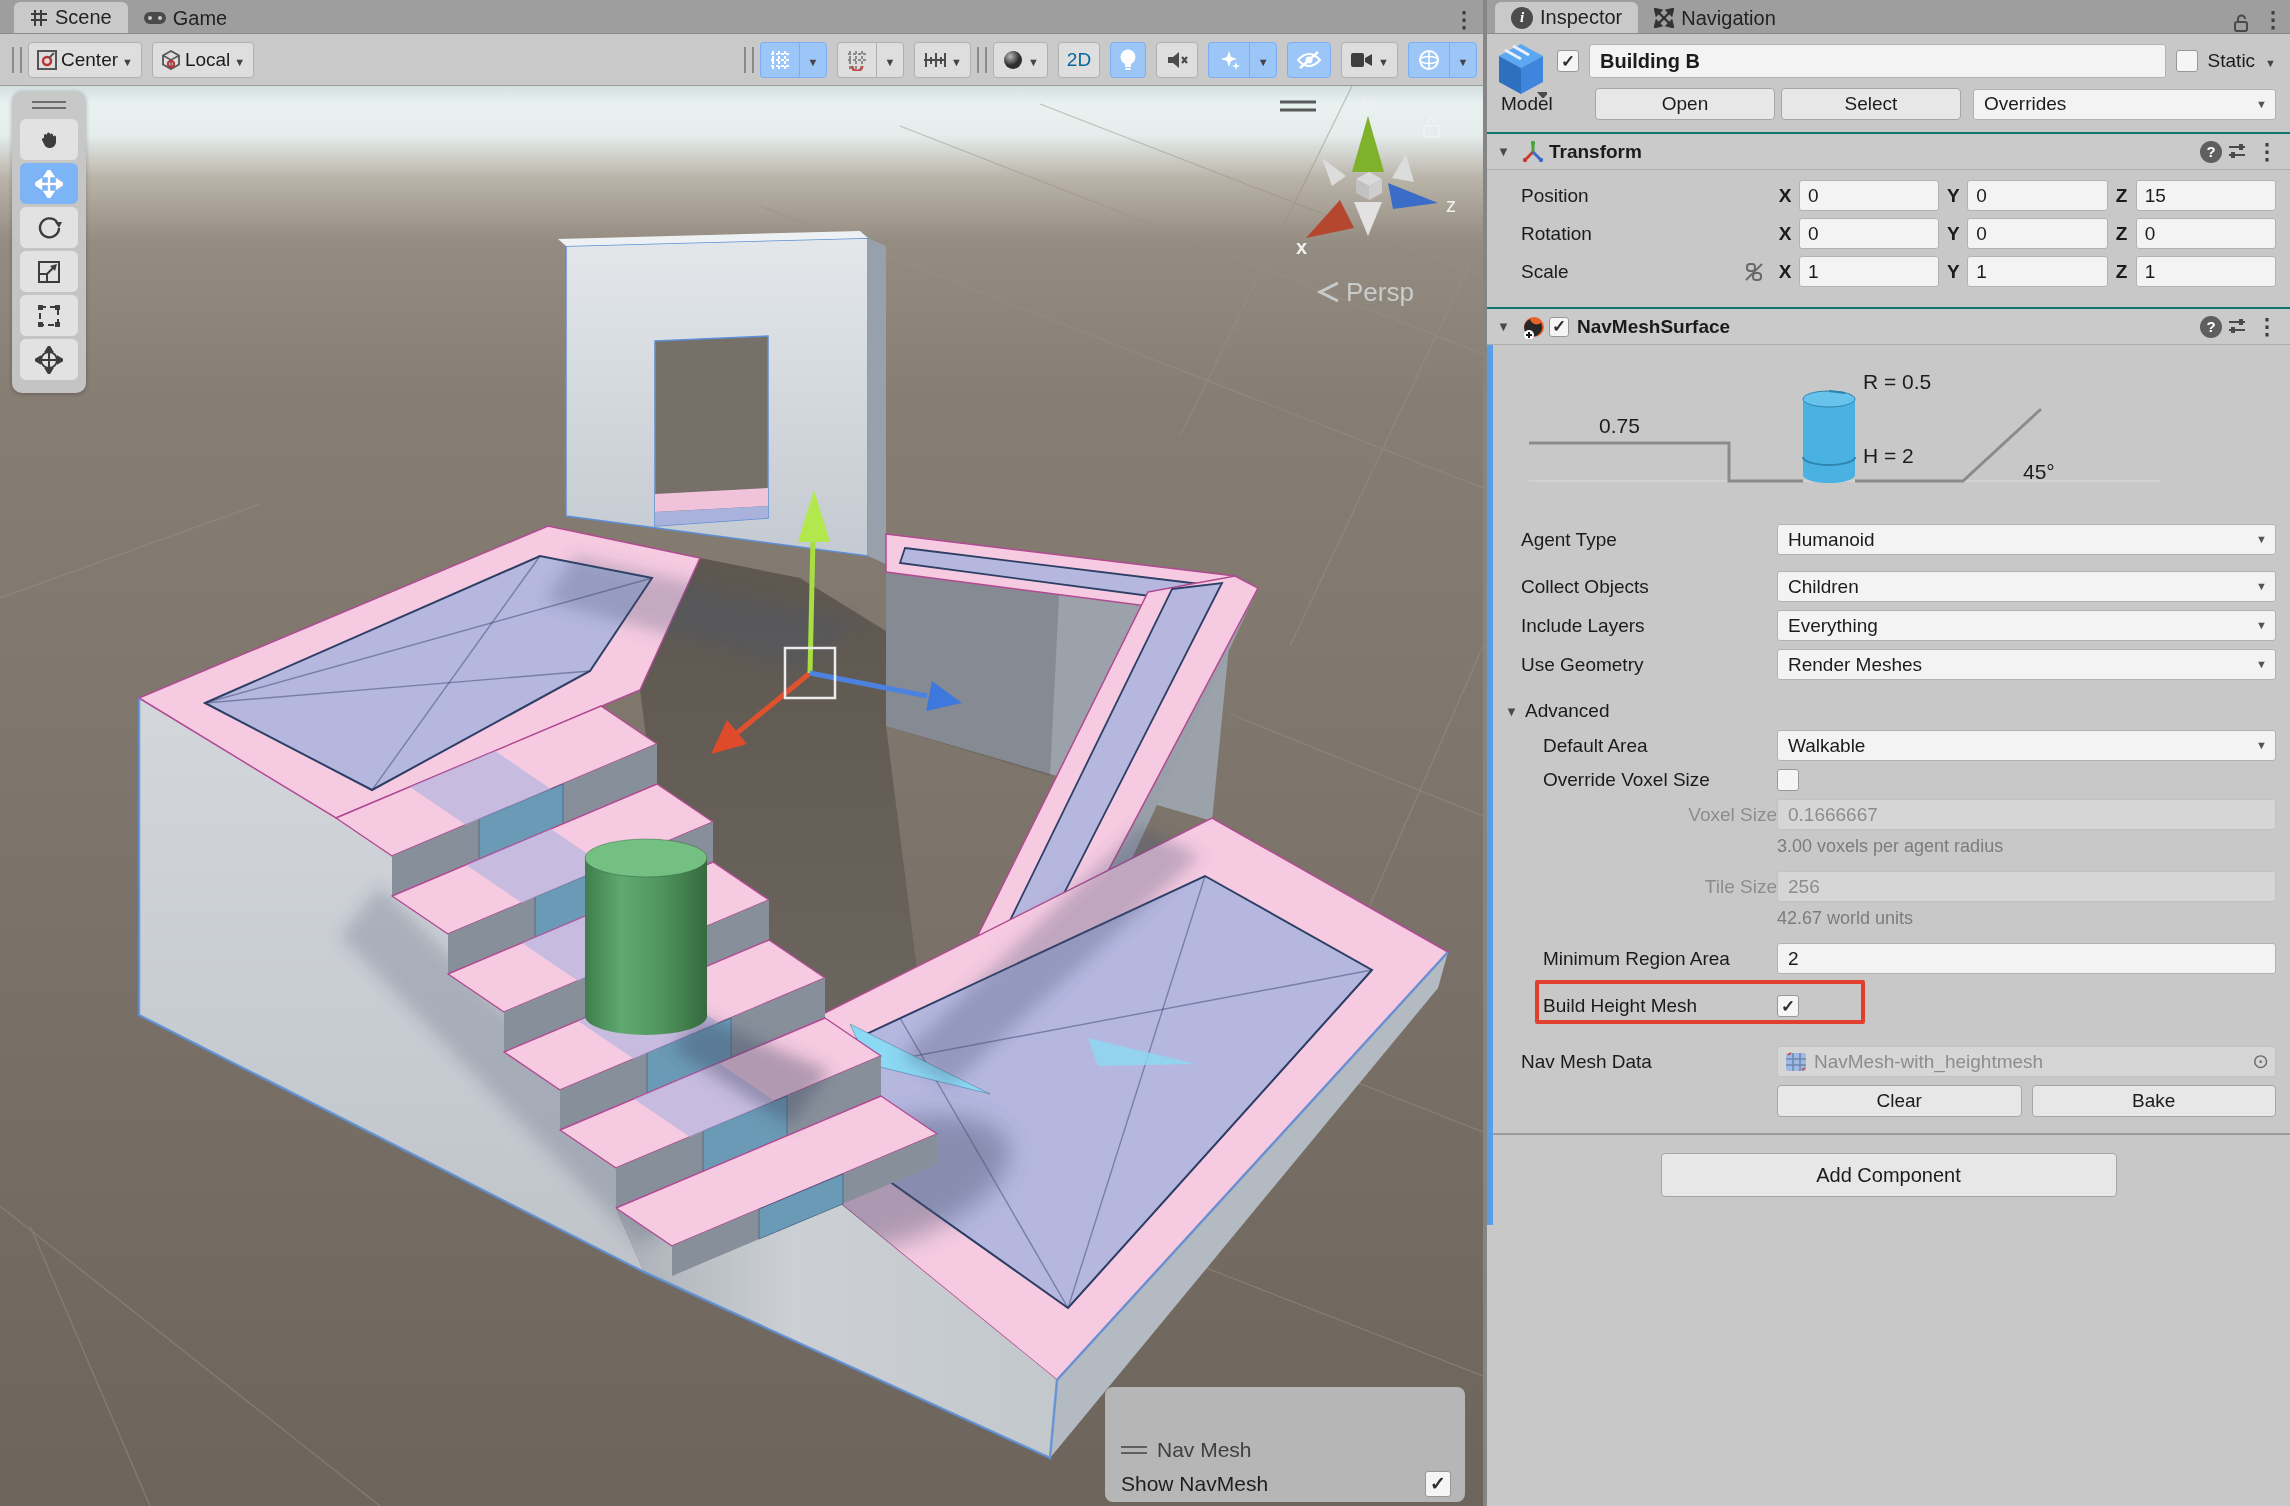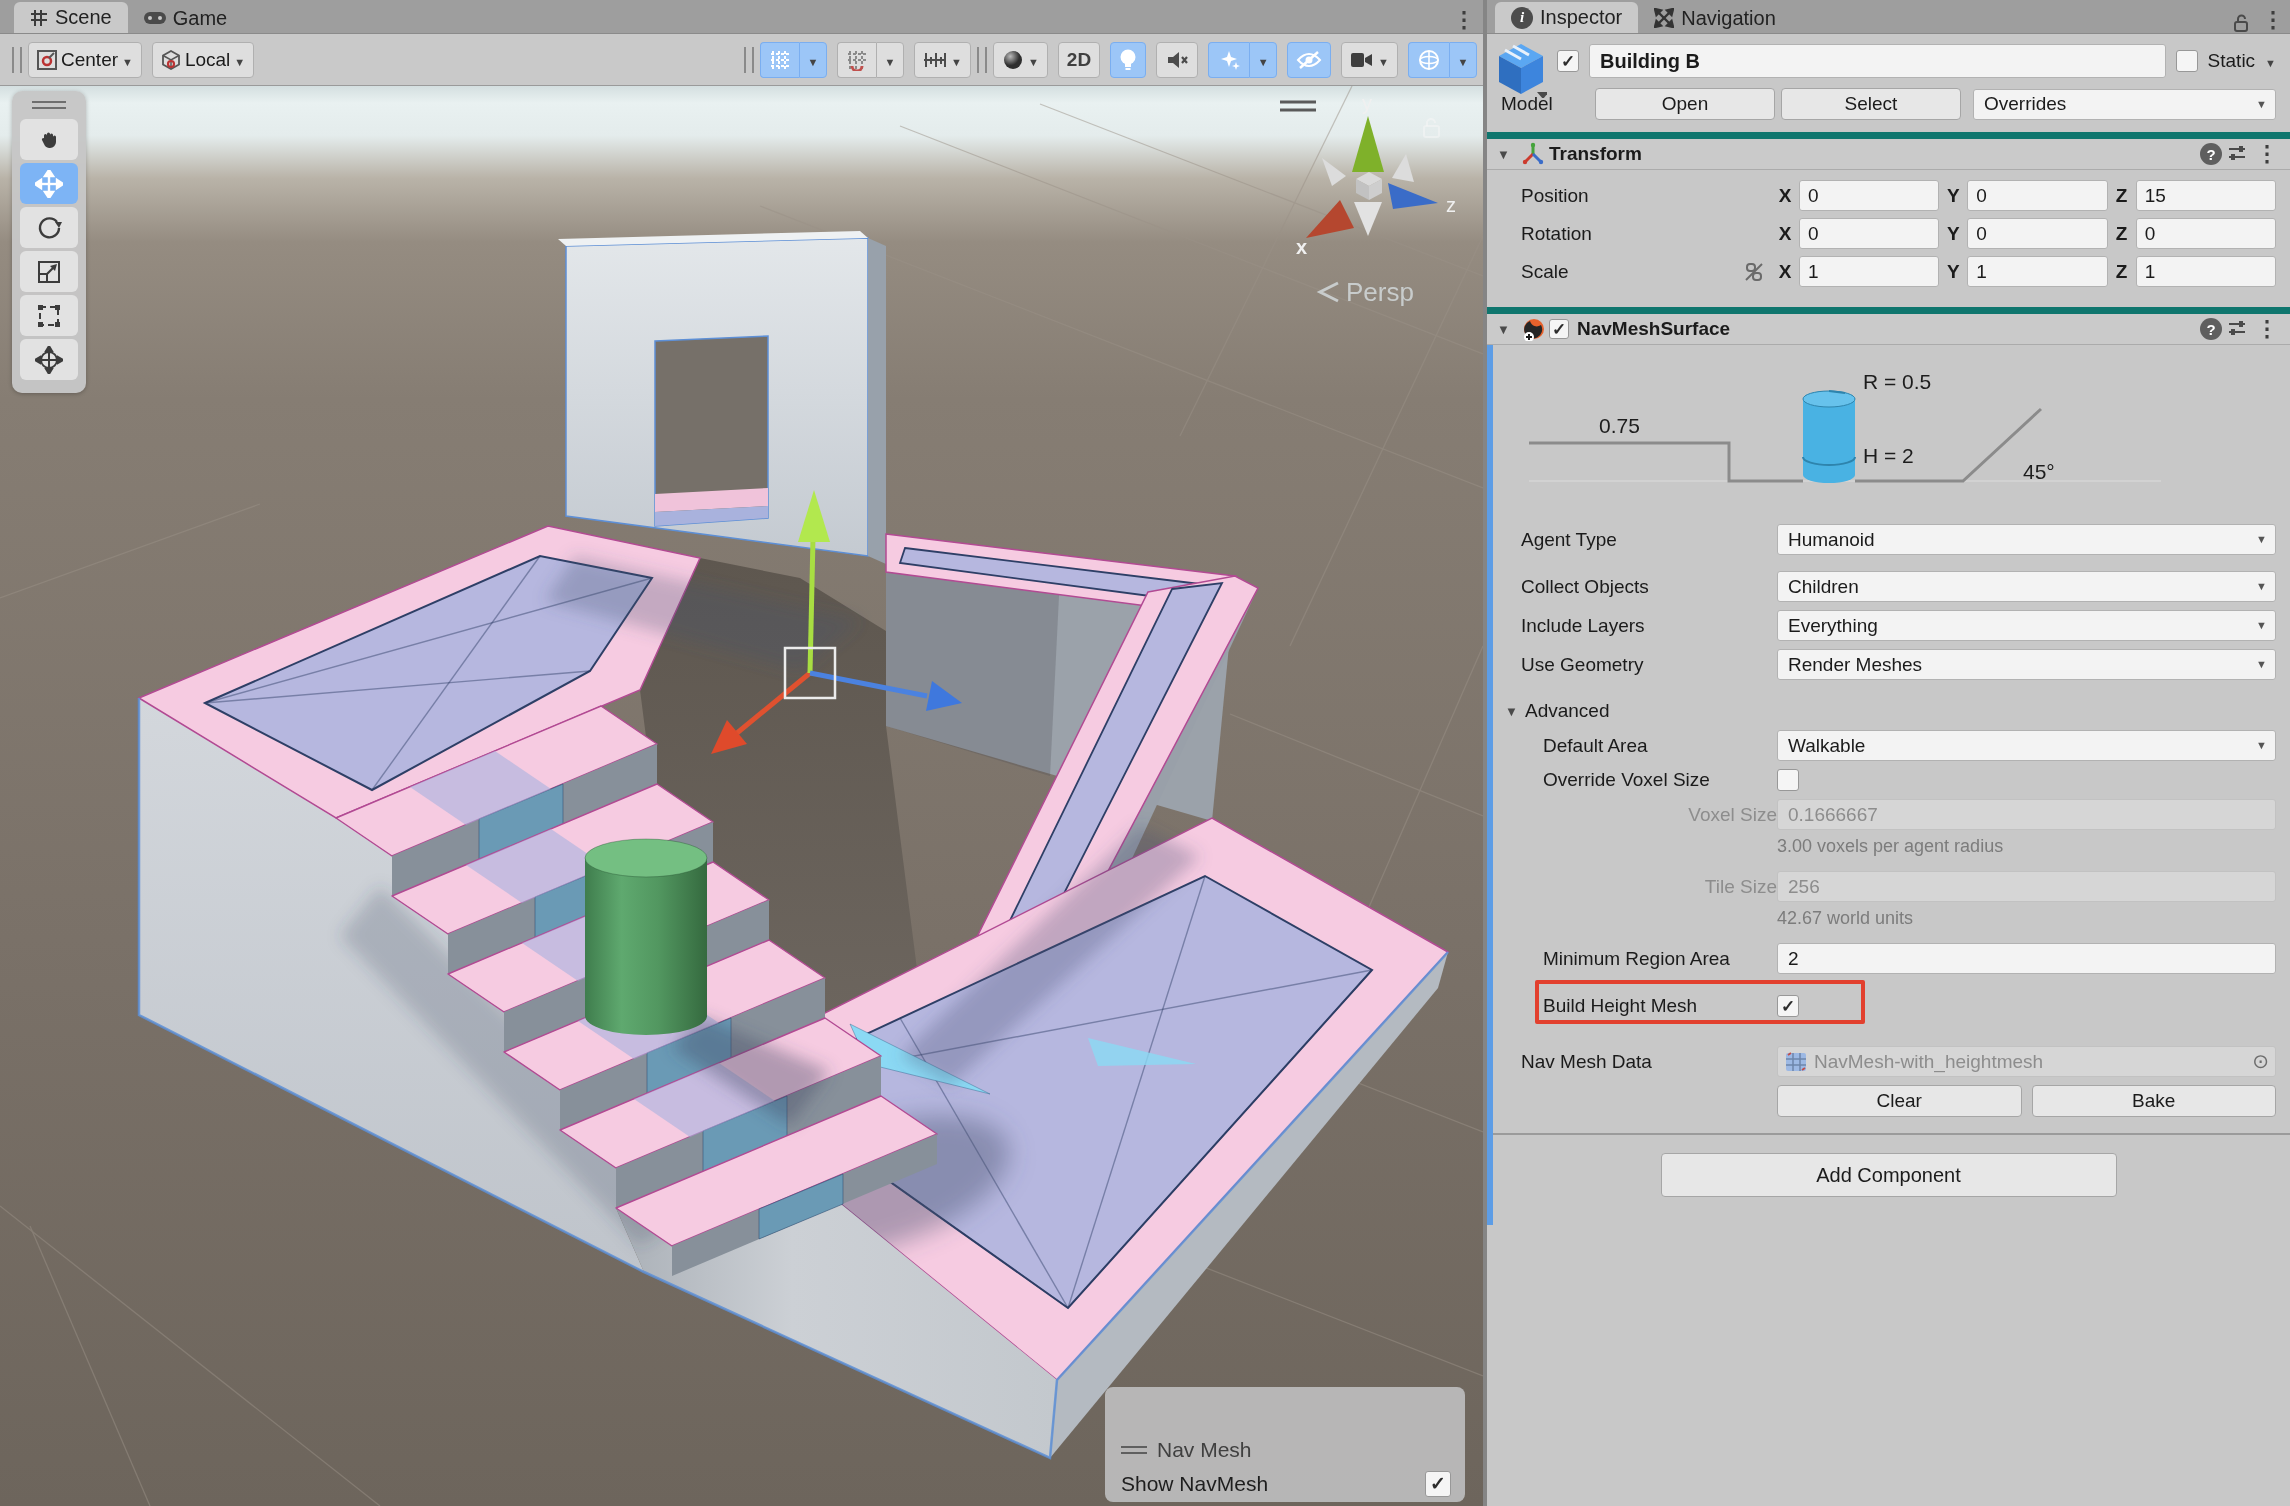--- a/index.html
+++ b/index.html
@@ -63,21 +63,21 @@
   .legend-row { display:flex; align-items:center; justify-content:space-between; height:37px; font-size:21px; color:#1e1e1e; }
   .legend-row .cb { width:26px; height:26px; font-size:19px; }
 
   
   #divider { position:absolute; left:1483px; top:0; width:4px; height:1506px; background:#858585; }
   #inspector { position:absolute; left:1487px; top:0; width:803px; height:1506px; background:#c8c8c8; overflow:hidden; }
   .irow { display:flex; align-items:center; }
   .ilabel { width:290px; padding-left:34px; flex:none; }
   .ind2 { padding-left:56px; } .ind3 { padding-left:76px;text-align:right; }
   .ifield { flex:1; margin-right:14px; }
-  .chead { height:38px; margin-top:10px; background:#cacaca; border-top:7px solid #0f766e;
+  .chead { height:38px; margin-top:10px; background:#cacaca; border-top:2px solid #0f766e;
            border-bottom:1px solid #ababab; display:flex; align-items:center; padding:0 10px 0 10px; font-weight:bold; }
   .chead .sp { flex:1; }
   .hicon { width:24px; height:24px; margin:0 4px; display:flex; align-items:center; justify-content:center; }
   .helpc { width:22px; height:22px; border-radius:50%; background:#5f5f5f; color:#fff; font-size:15px;
            font-weight:bold; display:flex; align-items:center; justify-content:center; }
   .axisf { display:flex; align-items:center; gap:6px; flex:1; }
   .axisf .axl { width:16px; text-align:center; font-weight:bold; }
   .axisf .fld { flex:1; padding-left:8px; }
   .helper { color:#7c7c7c; font-size:18px; }
   #blue-strip { position:absolute; left:0; top:424px; width:6px; height:880px; background:#5d9de6; }
@@ -168,21 +168,21 @@
               <stop offset="0%" stop-color="#bbb"></stop>
               <stop offset="100%" stop-color="#2f2f2f"></stop>
             </radialGradient>
           </defs>
           <circle cx="11" cy="11" r="9" fill="url(#sphg)"></circle>
         </svg>
       <span class="caret-ch"></span>
     </div>
     <div class="tgap"></div>
     <div class="tbtn">
-        <span style="font-weight:bold;color:#404040">2D</span>
+        <span style="font-weight:normal;color:#0369a1">2D</span>
       </div>
     <div class="tgap"></div>
     <div class="tbtn blue">
       <svg class="ticon" width="18" height="24">
           <circle cx="9" cy="9" r="7.5" fill="#fff"></circle>
           <rect x="6" y="16" width="6" height="3" fill="#fff"></rect>
           <rect x="6.5" y="20" width="5" height="2" fill="#fff"></rect>
         </svg>
     </div>
     <div class="tgap"></div>

